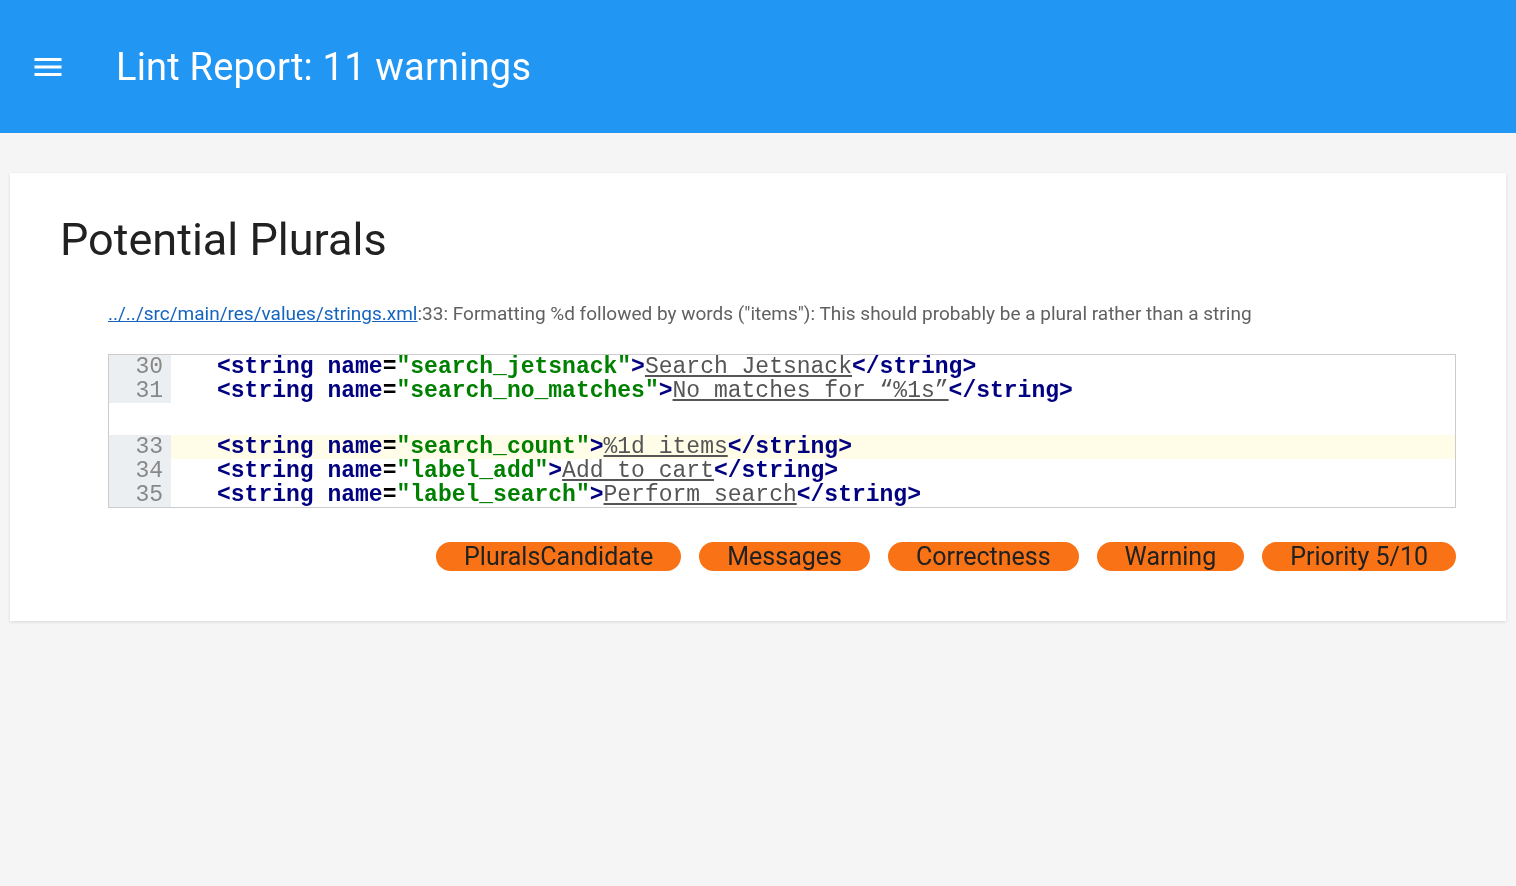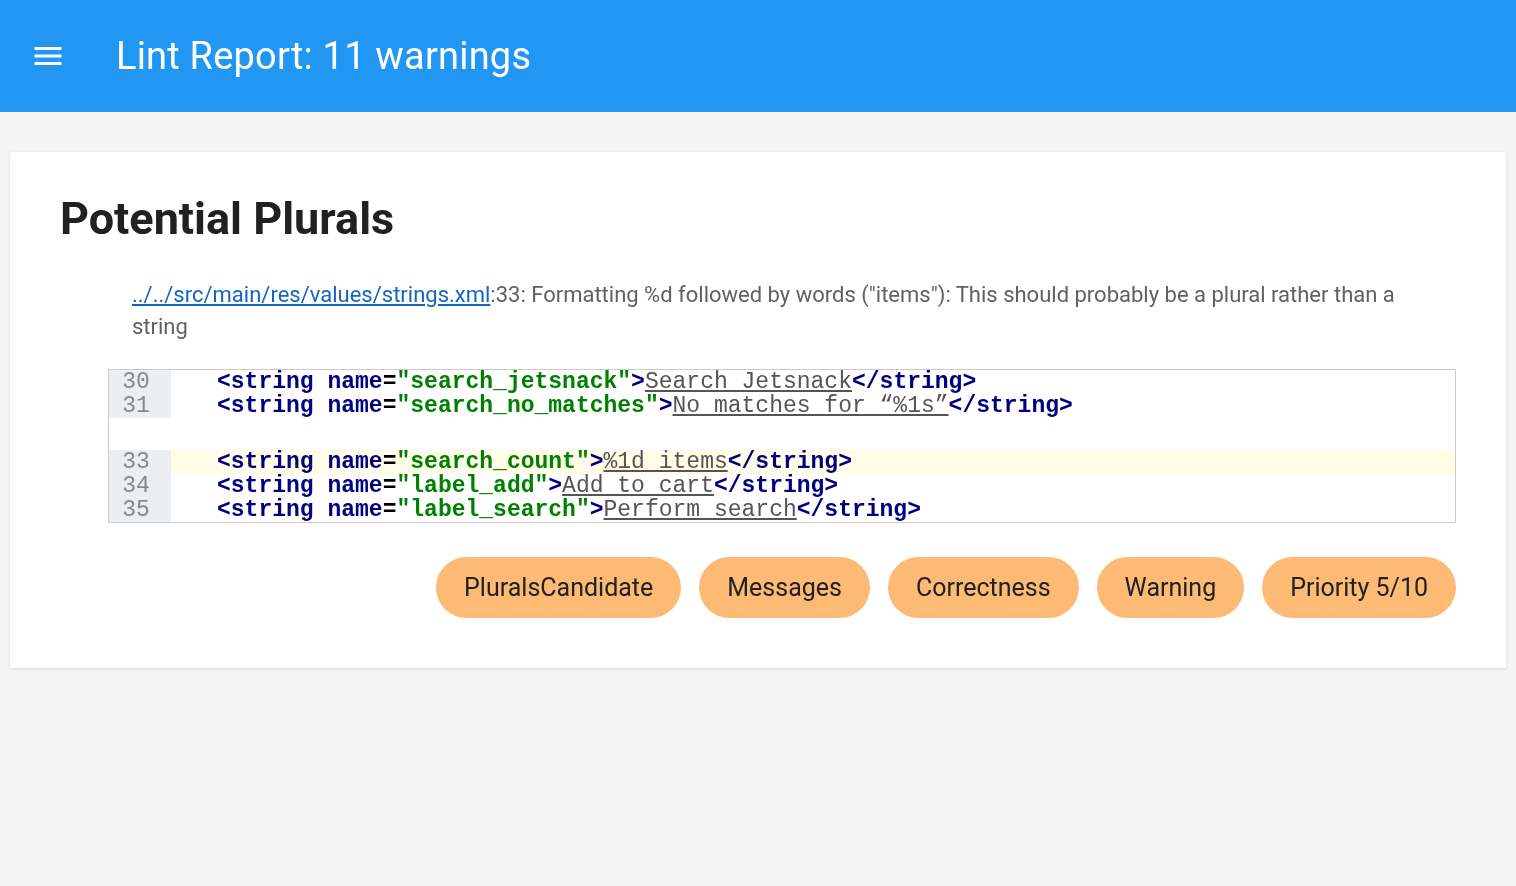--- a/index.html
+++ b/index.html
@@ -6,21 +6,21 @@
     body {
       font-family: Roboto, "Helvetica Neue", Arial, sans-serif;
       background: #f5f5f5;
       width: 1516px;
       height: 886px;
       overflow: hidden;
     }
     .header {
       background: #2196F3;
       color: #fff;
-      height: 112px;
+      height: 133px;
       display: flex;
       align-items: center;
       padding: 0 24px;
     }
     .menu-btn {
       width: 48px;
       height: 48px;
       display: flex;
       align-items: center;
       justify-content: center;
@@ -39,29 +39,29 @@
     .card {
       background: #fff;
       box-shadow: 0 1px 3px rgba(0,0,0,0.12);
       padding: 0;
     }
     .card-body {
       padding: 40px 50px 50px 50px;
     }
     .card-title {
       font-size: 45px;
-      font-weight: 700;
+      font-weight: 400;
       color: #212121;
       margin-bottom: 34px;
     }
     .issue-msg {
-      font-size: 22px;
+      font-size: 19px;
       color: #616161;
       line-height: 1.45;
-      margin-left: 72px;
+      margin-left: 48px;
       margin-bottom: 26px;
     }
     .issue-msg a {
       color: #1565C0;
       text-decoration: underline;
     }
     .code-block {
       margin-left: 48px;
       border: 1px solid #ccc;
       font-family: "Courier New", monospace;
@@ -70,21 +70,21 @@
       line-height: 1.05;
     }
     .code-line {
       display: flex;
       white-space: pre;
     }
     .gutter {
       background: #eceff1;
       color: #888;
       width: 62px;
-      text-align: center;
+      text-align: right;
       padding-right: 8px;
       font-weight: normal;
       flex-shrink: 0;
     }
     .code-content {
       padding-left: 46px;
       flex: 1;
     }
     .hl-line .code-content, .hl-line .gutter-bg { background: #fffde7; }
     .hl-line { background: #fffde7; margin-top: 32px; }
@@ -95,23 +95,23 @@
     .txt { color: #555; font-weight: normal; text-decoration: underline; }
     .chips {
       margin-top: 34px;
       margin-left: 48px;
       text-align: right;
       display: flex;
       justify-content: flex-end;
       gap: 18px;
     }
     .chip {
-      background: #fdba74;
+      background: #f97316;
       border-radius: 32px;
-      padding: 16px 28px;
+      padding: 0 28px;
       font-size: 25px;
       color: #212121;
       cursor: pointer;
     }
     .card-actions {
       border-top: 1px solid #e0e0e0;
       padding: 24px 50px 24px 126px;
       display: flex;
       gap: 52px;
     }

